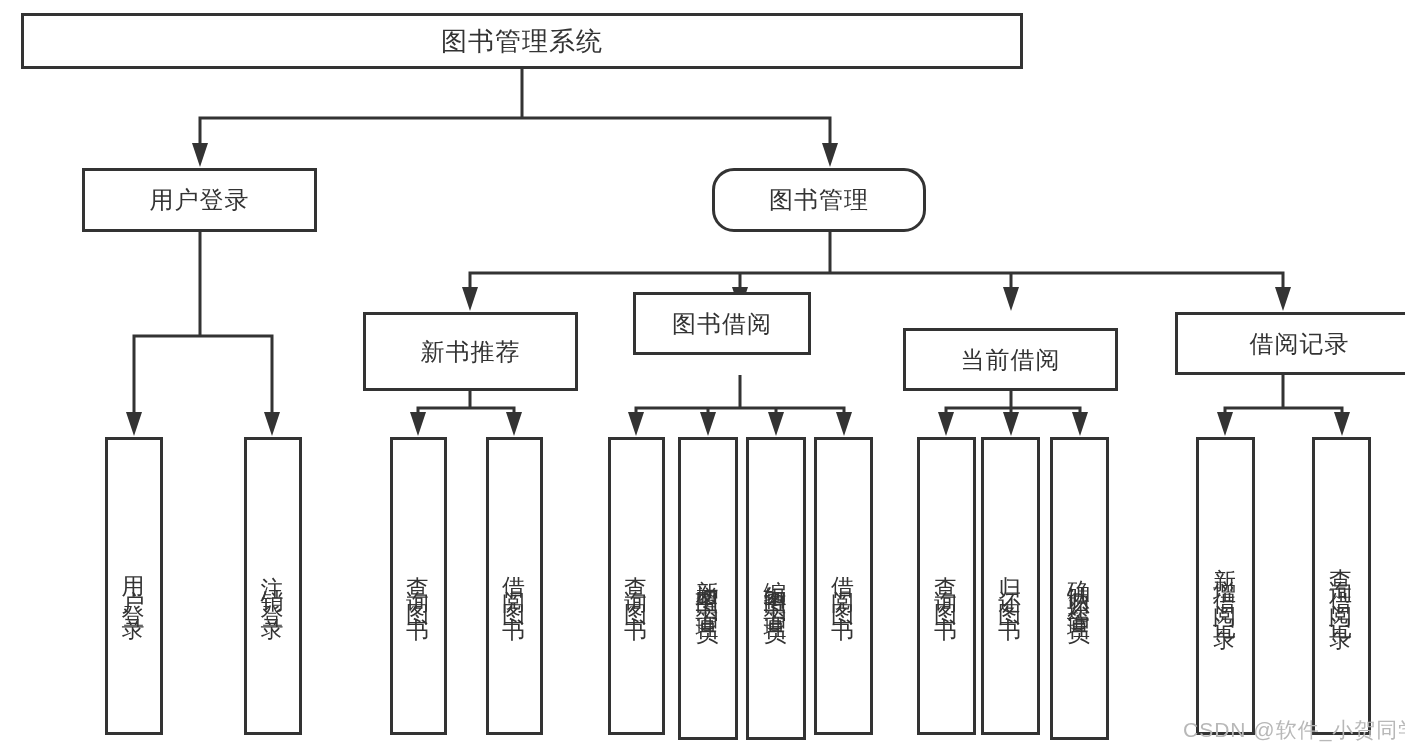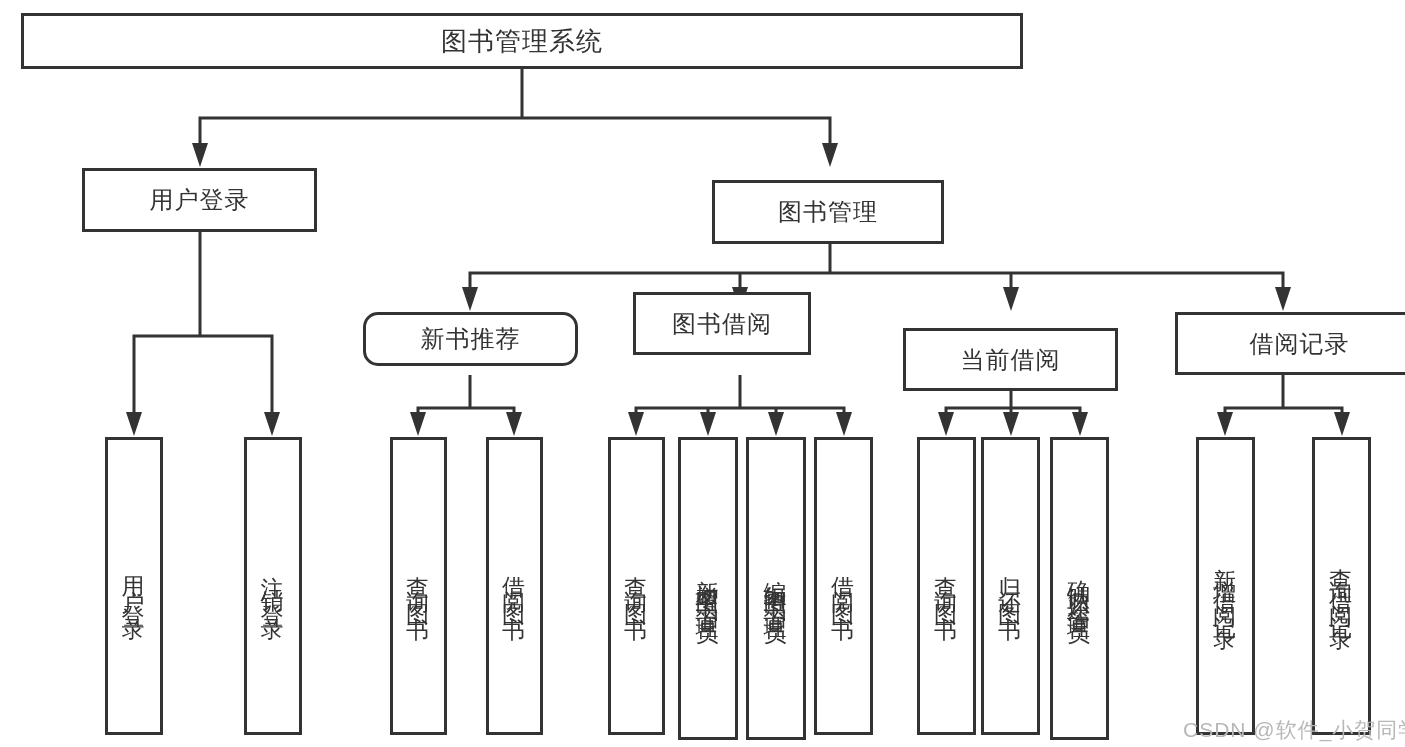--- a/index.html
+++ b/index.html
@@ -103,23 +103,23 @@
       <polygon points="1003,412 1019,412 1011,436"></polygon>
       <polygon points="1072,412 1088,412 1080,436"></polygon>
       <polygon points="1217,412 1233,412 1225,436"></polygon>
       <polygon points="1334,412 1350,412 1342,436"></polygon>
     </g>
   </svg>
 
   <div class="hbox root" style="left:21px; top:13px; width:1002px; height:56px;">图书管理系统</div>
 
   <div class="hbox" style="left:82px; top:168px; width:235px; height:64px;">用户登录</div>
-  <div class="hbox" style="left:712px; top:180px; width:232px; height:64px;">图书管理</div>
+  <div class="hbox" style="left:712px; top:168px; width:214px; height:64px;border-radius:22px;">图书管理</div>
 
-  <div class="hbox" style="left:363px; top:312px; width:215px; height:54px;border-radius:15px;">新书推荐</div>
+  <div class="hbox" style="left:363px; top:312px; width:215px; height:79px;">新书推荐</div>
   <div class="hbox" style="left:633px; top:292px; width:178px; height:63px;">图书借阅</div>
   <div class="hbox" style="left:903px; top:328px; width:215px; height:63px;">当前借阅</div>
   <div class="hbox" style="left:1175px; top:312px; width:249px; height:63px;">借阅记录</div>
 
   <div class="vbox" style="left:105px; top:437px; width:58px; height:298px;">用户登录</div>
   <div class="vbox" style="left:244px; top:437px; width:58px; height:298px;">注销登录</div>
 
   <div class="vbox" style="left:390px; top:437px; width:57px; height:298px;">查询图书</div>
   <div class="vbox" style="left:486px; top:437px; width:57px; height:298px;">借阅图书</div>
 

